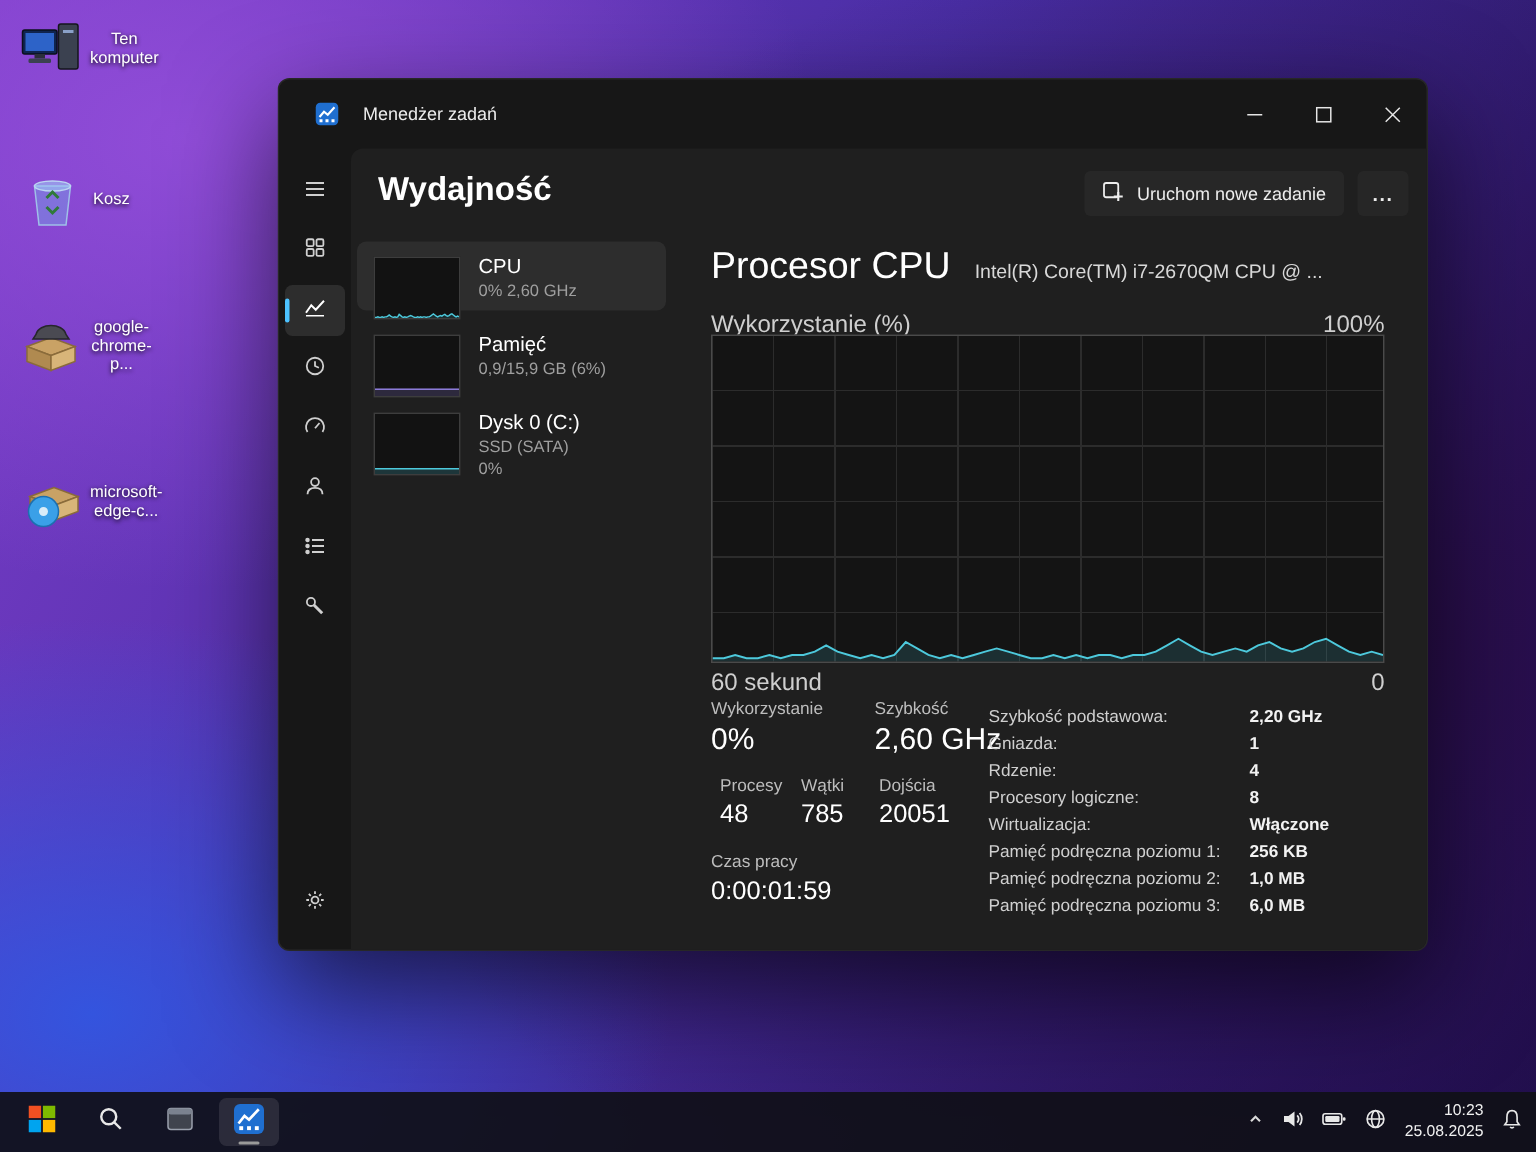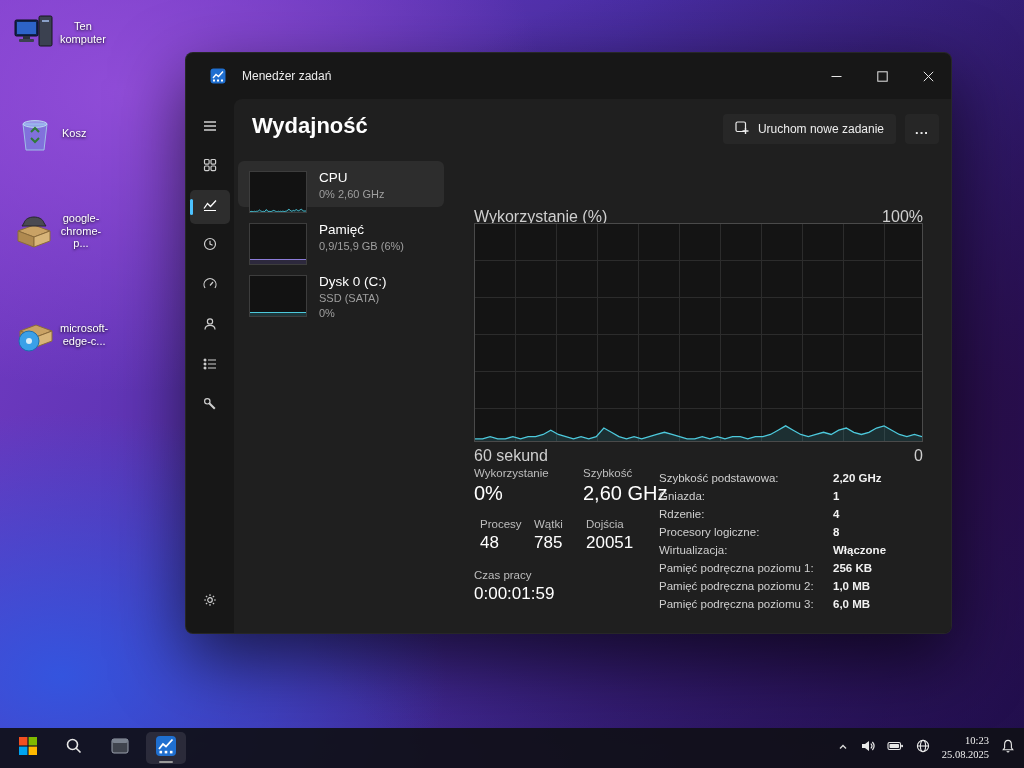--- a/index.html
+++ b/index.html
@@ -69,21 +69,21 @@
   .stat{position:absolute;}
   .stat-label{font-size:11.5px;color:#bdbdbd;}
   .stat-value{font-size:20px;font-weight:400;color:#ffffff;margin-top:3px;}
   .stat-value.small{font-size:17px;}
   .details{position:absolute;left:425px;top:370px;width:286px;}
   .detail-row{display:flex;height:18px;align-items:center;}
   .detail-label{width:174px;font-size:11.5px;color:#cfcfcf;}
   .detail-value{font-size:11.5px;font-weight:700;color:#f2f2f2;}
 
   
-  .taskbar{position:absolute;left:0;bottom:0;width:1024px;height:40px;background:rgba(16,16,24,.93);display:flex;align-items:center;font-family:Liberation Serif, serif;}
+  .taskbar{position:absolute;left:0;bottom:0;width:1024px;height:40px;background:rgba(16,16,24,.93);display:flex;align-items:center;}
   .tb-left{display:flex;align-items:center;gap:6px;padding-left:8px;}
   .tb-btn{width:40px;height:32px;border-radius:5px;display:flex;align-items:center;justify-content:center;position:relative;}
   .tb-btn.active{background:rgba(255,255,255,.10);}
   .tb-btn.active::after{content:"";position:absolute;bottom:1px;left:50%;transform:translateX(-50%);width:14px;height:2px;border-radius:2px;background:#9a9a9a;}
   .tray{position:absolute;right:8px;top:0;height:40px;display:flex;align-items:center;gap:11px;color:#e8e8e8;}
   .clock{text-align:right;font-size:10.5px;line-height:1.3;color:#f0f0f0;}
 </style>
 </head>
 <body>
 
@@ -292,20 +292,24 @@
             <div class="thumb-line disk"></div>
           </div>
           <div class="card-text">
             <div class="card-title">Dysk 0 (C:)</div>
             <div class="card-sub">SSD (SATA)</div>
             <div class="card-sub">0%</div>
           </div>
         </div>
       </div>
 
+      <div class="cpu-head">
+        <span class="cpu-title">Procesor CPU</span>
+        <span class="cpu-sub">Intel(R) Core(TM) i7-2670QM CPU @ ...</span>
+      </div>
 
       <div class="graph-top">
         <span>Wykorzystanie (%)</span>
         <span>100%</span>
       </div>
 
       <div class="chart">
         <svg id="cpu-main-chart" viewBox="0 0 449 219" preserveAspectRatio="none">
             <polygon points="0,219 0.0,216.8 7.6,216.8 15.2,214.6 22.8,216.8 30.4,216.8 38.1,214.6 45.7,216.8 53.3,214.6 60.9,214.6 68.5,212.4 76.1,208.1 83.7,212.4 91.3,214.6 98.9,216.8 106.5,214.6 114.2,216.8 121.8,214.6 129.4,205.9 137.0,210.2 144.6,214.6 152.2,216.8 159.8,214.6 167.4,216.8 175.0,214.6 182.6,212.4 190.3,210.2 197.9,212.4 205.5,214.6 213.1,216.8 220.7,216.8 228.3,214.6 235.9,216.8 243.5,214.6 251.1,216.8 258.7,214.6 266.4,214.6 274.0,216.8 281.6,214.6 289.2,214.6 296.8,212.4 304.4,208.1 312.0,203.7 319.6,208.1 327.2,212.4 334.8,214.6 342.5,212.4 350.1,210.2 357.7,212.4 365.3,208.1 372.9,205.9 380.5,210.2 388.1,212.4 395.7,210.2 403.3,205.9 410.9,203.7 418.6,208.1 426.2,212.4 433.8,214.6 441.4,212.4 449.0,214.6 449,219" fill="rgba(77,201,220,0.15)"></polygon>
             <polyline points="0.0,216.8 7.6,216.8 15.2,214.6 22.8,216.8 30.4,216.8 38.1,214.6 45.7,216.8 53.3,214.6 60.9,214.6 68.5,212.4 76.1,208.1 83.7,212.4 91.3,214.6 98.9,216.8 106.5,214.6 114.2,216.8 121.8,214.6 129.4,205.9 137.0,210.2 144.6,214.6 152.2,216.8 159.8,214.6 167.4,216.8 175.0,214.6 182.6,212.4 190.3,210.2 197.9,212.4 205.5,214.6 213.1,216.8 220.7,216.8 228.3,214.6 235.9,216.8 243.5,214.6 251.1,216.8 258.7,214.6 266.4,214.6 274.0,216.8 281.6,214.6 289.2,214.6 296.8,212.4 304.4,208.1 312.0,203.7 319.6,208.1 327.2,212.4 334.8,214.6 342.5,212.4 350.1,210.2 357.7,212.4 365.3,208.1 372.9,205.9 380.5,210.2 388.1,212.4 395.7,210.2 403.3,205.9 410.9,203.7 418.6,208.1 426.2,212.4 433.8,214.6 441.4,212.4 449.0,214.6" fill="none" stroke="#4dc9dc" stroke-width="1.3"></polyline>

